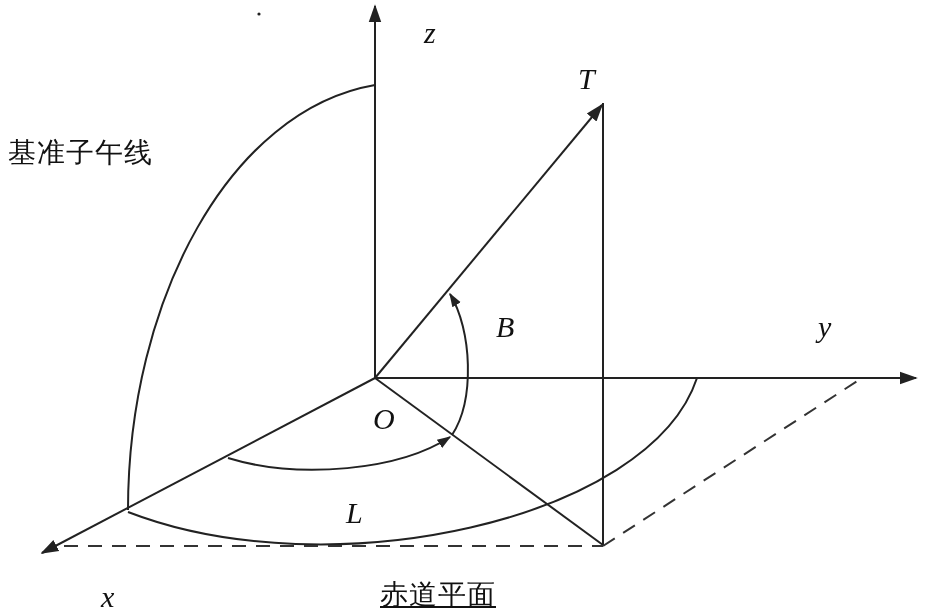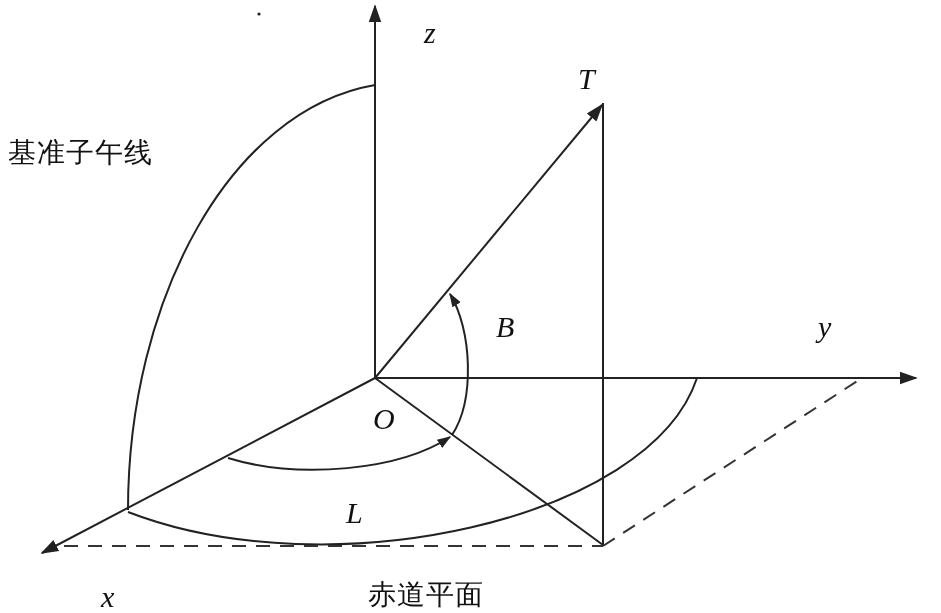--- a/index.html
+++ b/index.html
@@ -54,13 +54,13 @@
 </svg>
 
 <div class="lbl it" style="left:424px; top:18px;">z</div>
 <div class="lbl it" style="left:818px; top:312px;">y</div>
 <div class="lbl it" style="left:101px; top:582px;">x</div>
 <div class="lbl it" style="left:578px; top:64px;">T</div>
 <div class="lbl it" style="left:373px; top:404px;">O</div>
 <div class="lbl it" style="left:496px; top:312px;">B</div>
 <div class="lbl it" style="left:346px; top:498px;">L</div>
 <div class="lbl cn" style="left:8px; top:139px;">基准子午线</div>
-<div class="lbl cn" style="left:368px; top:581px;">赤道平面</div>
+<div class="lbl cn" style="left:380px; top:581px;text-decoration:underline;">赤道平面</div>
 
 </body></html>

